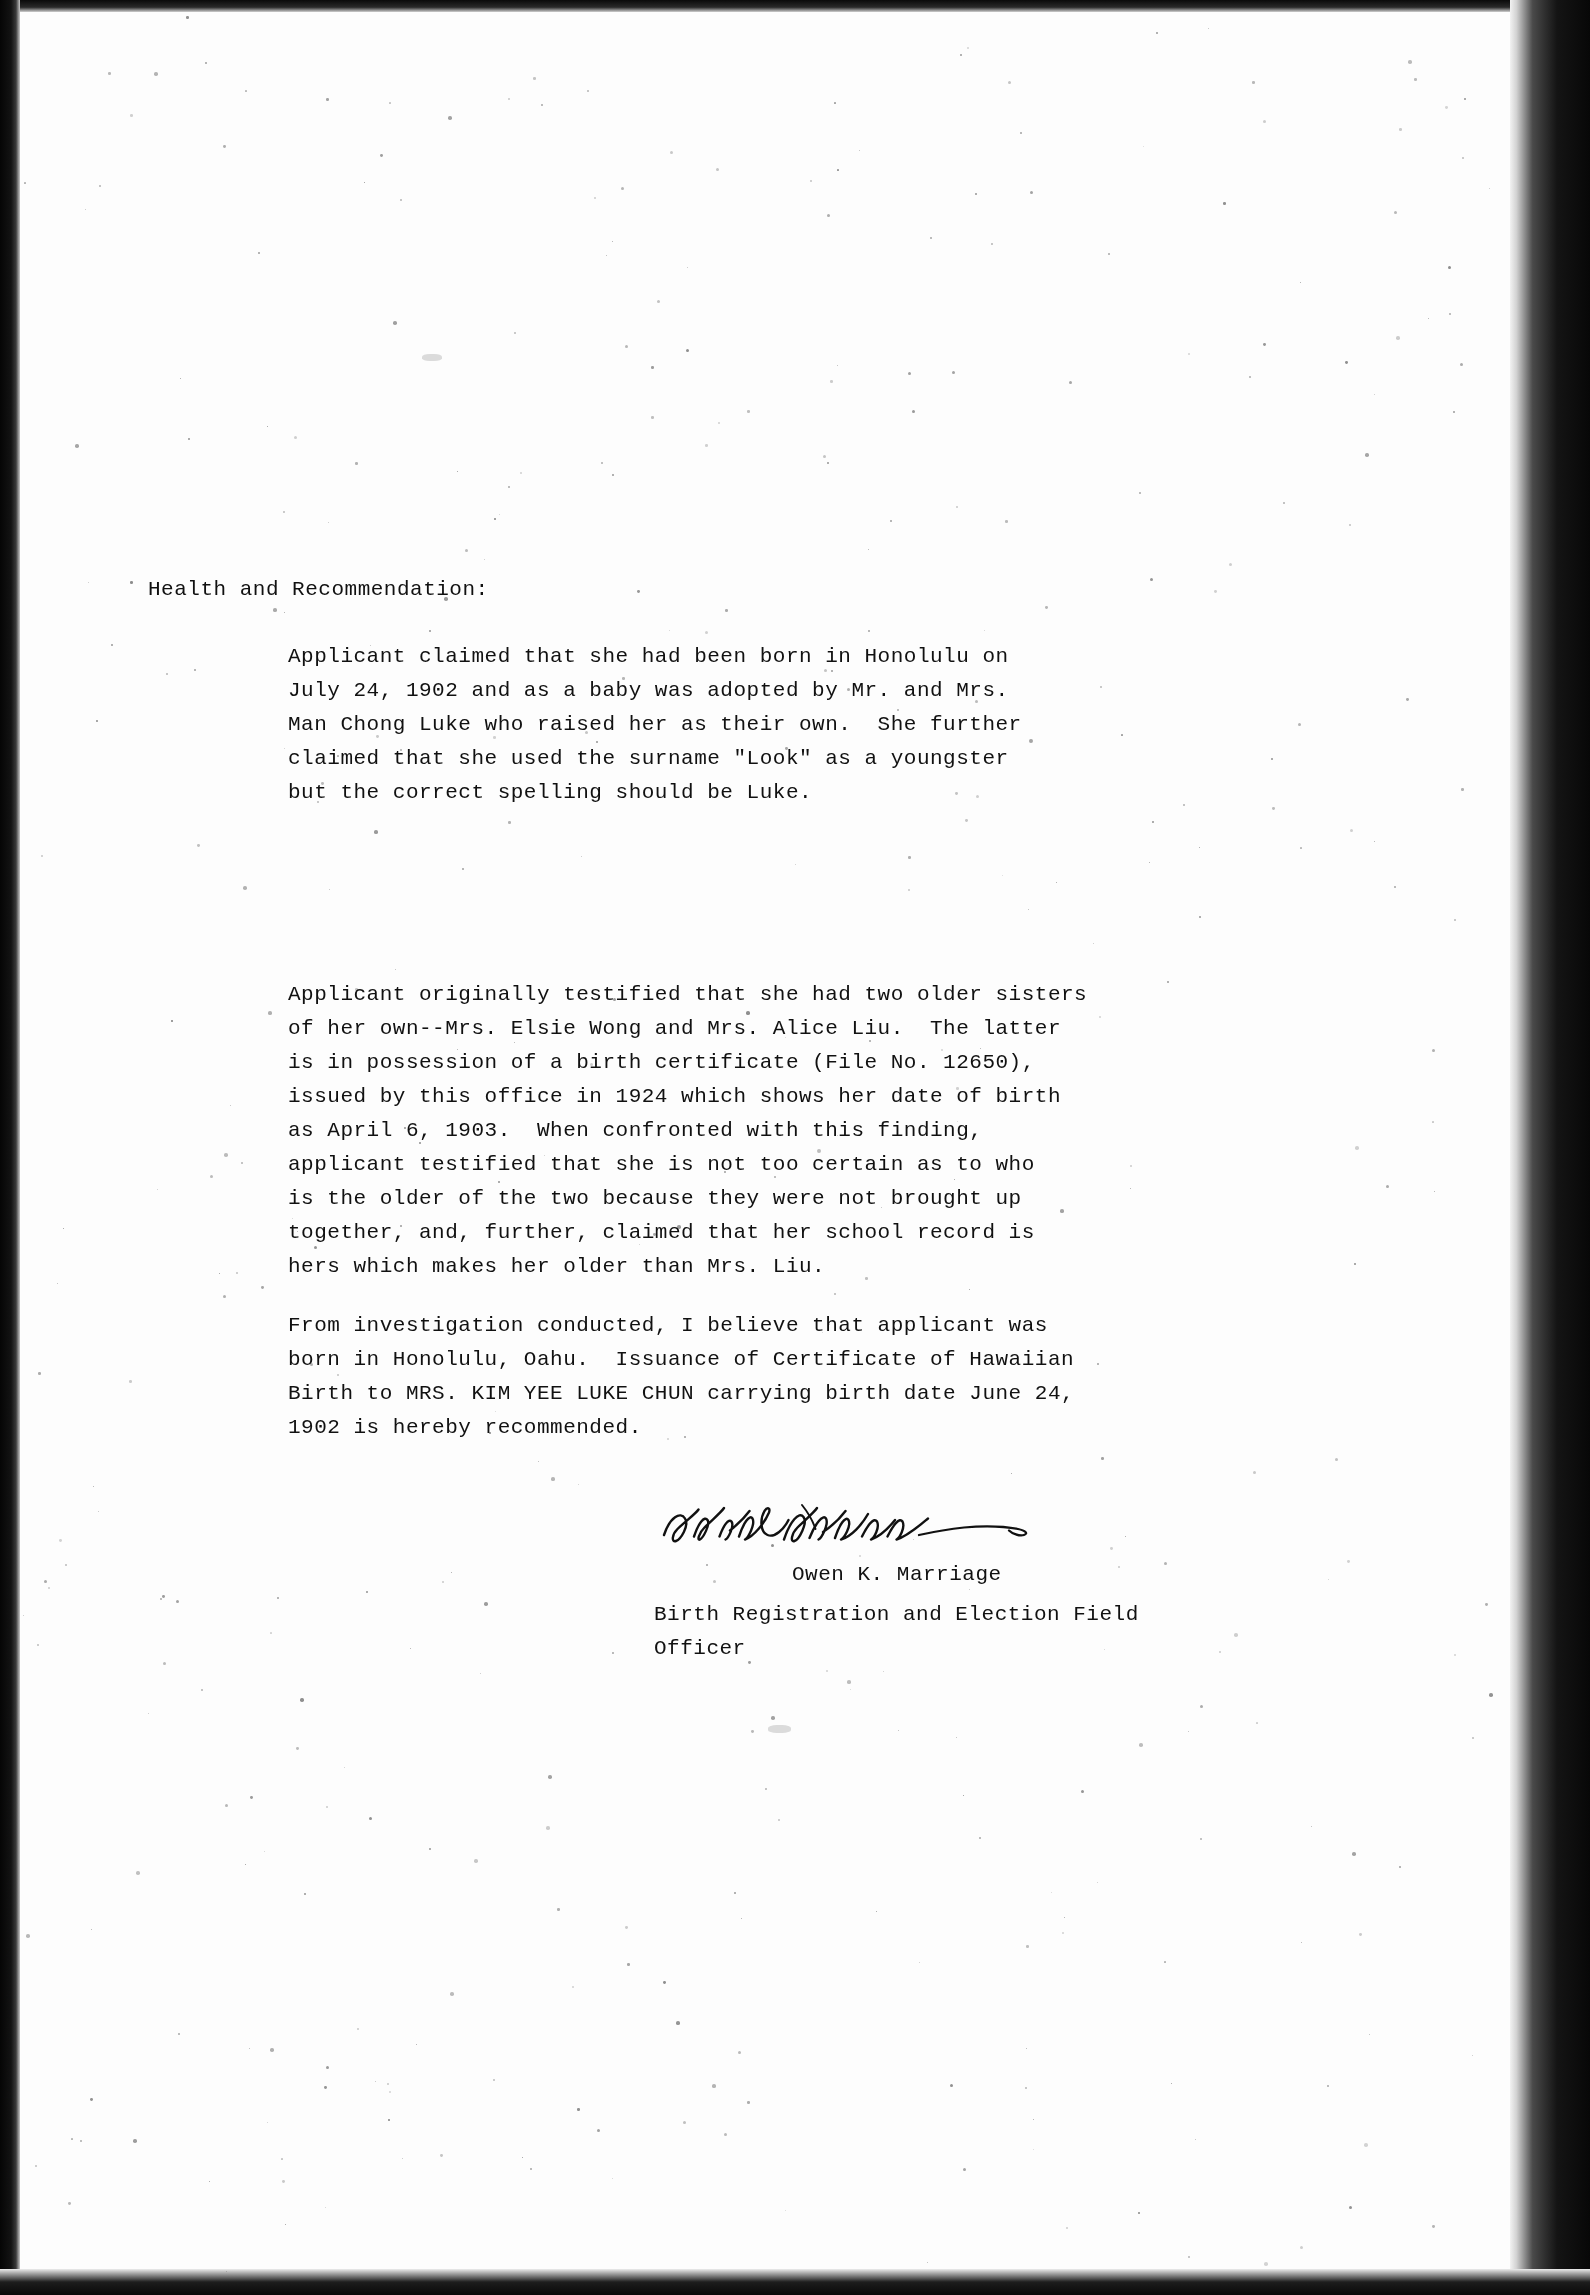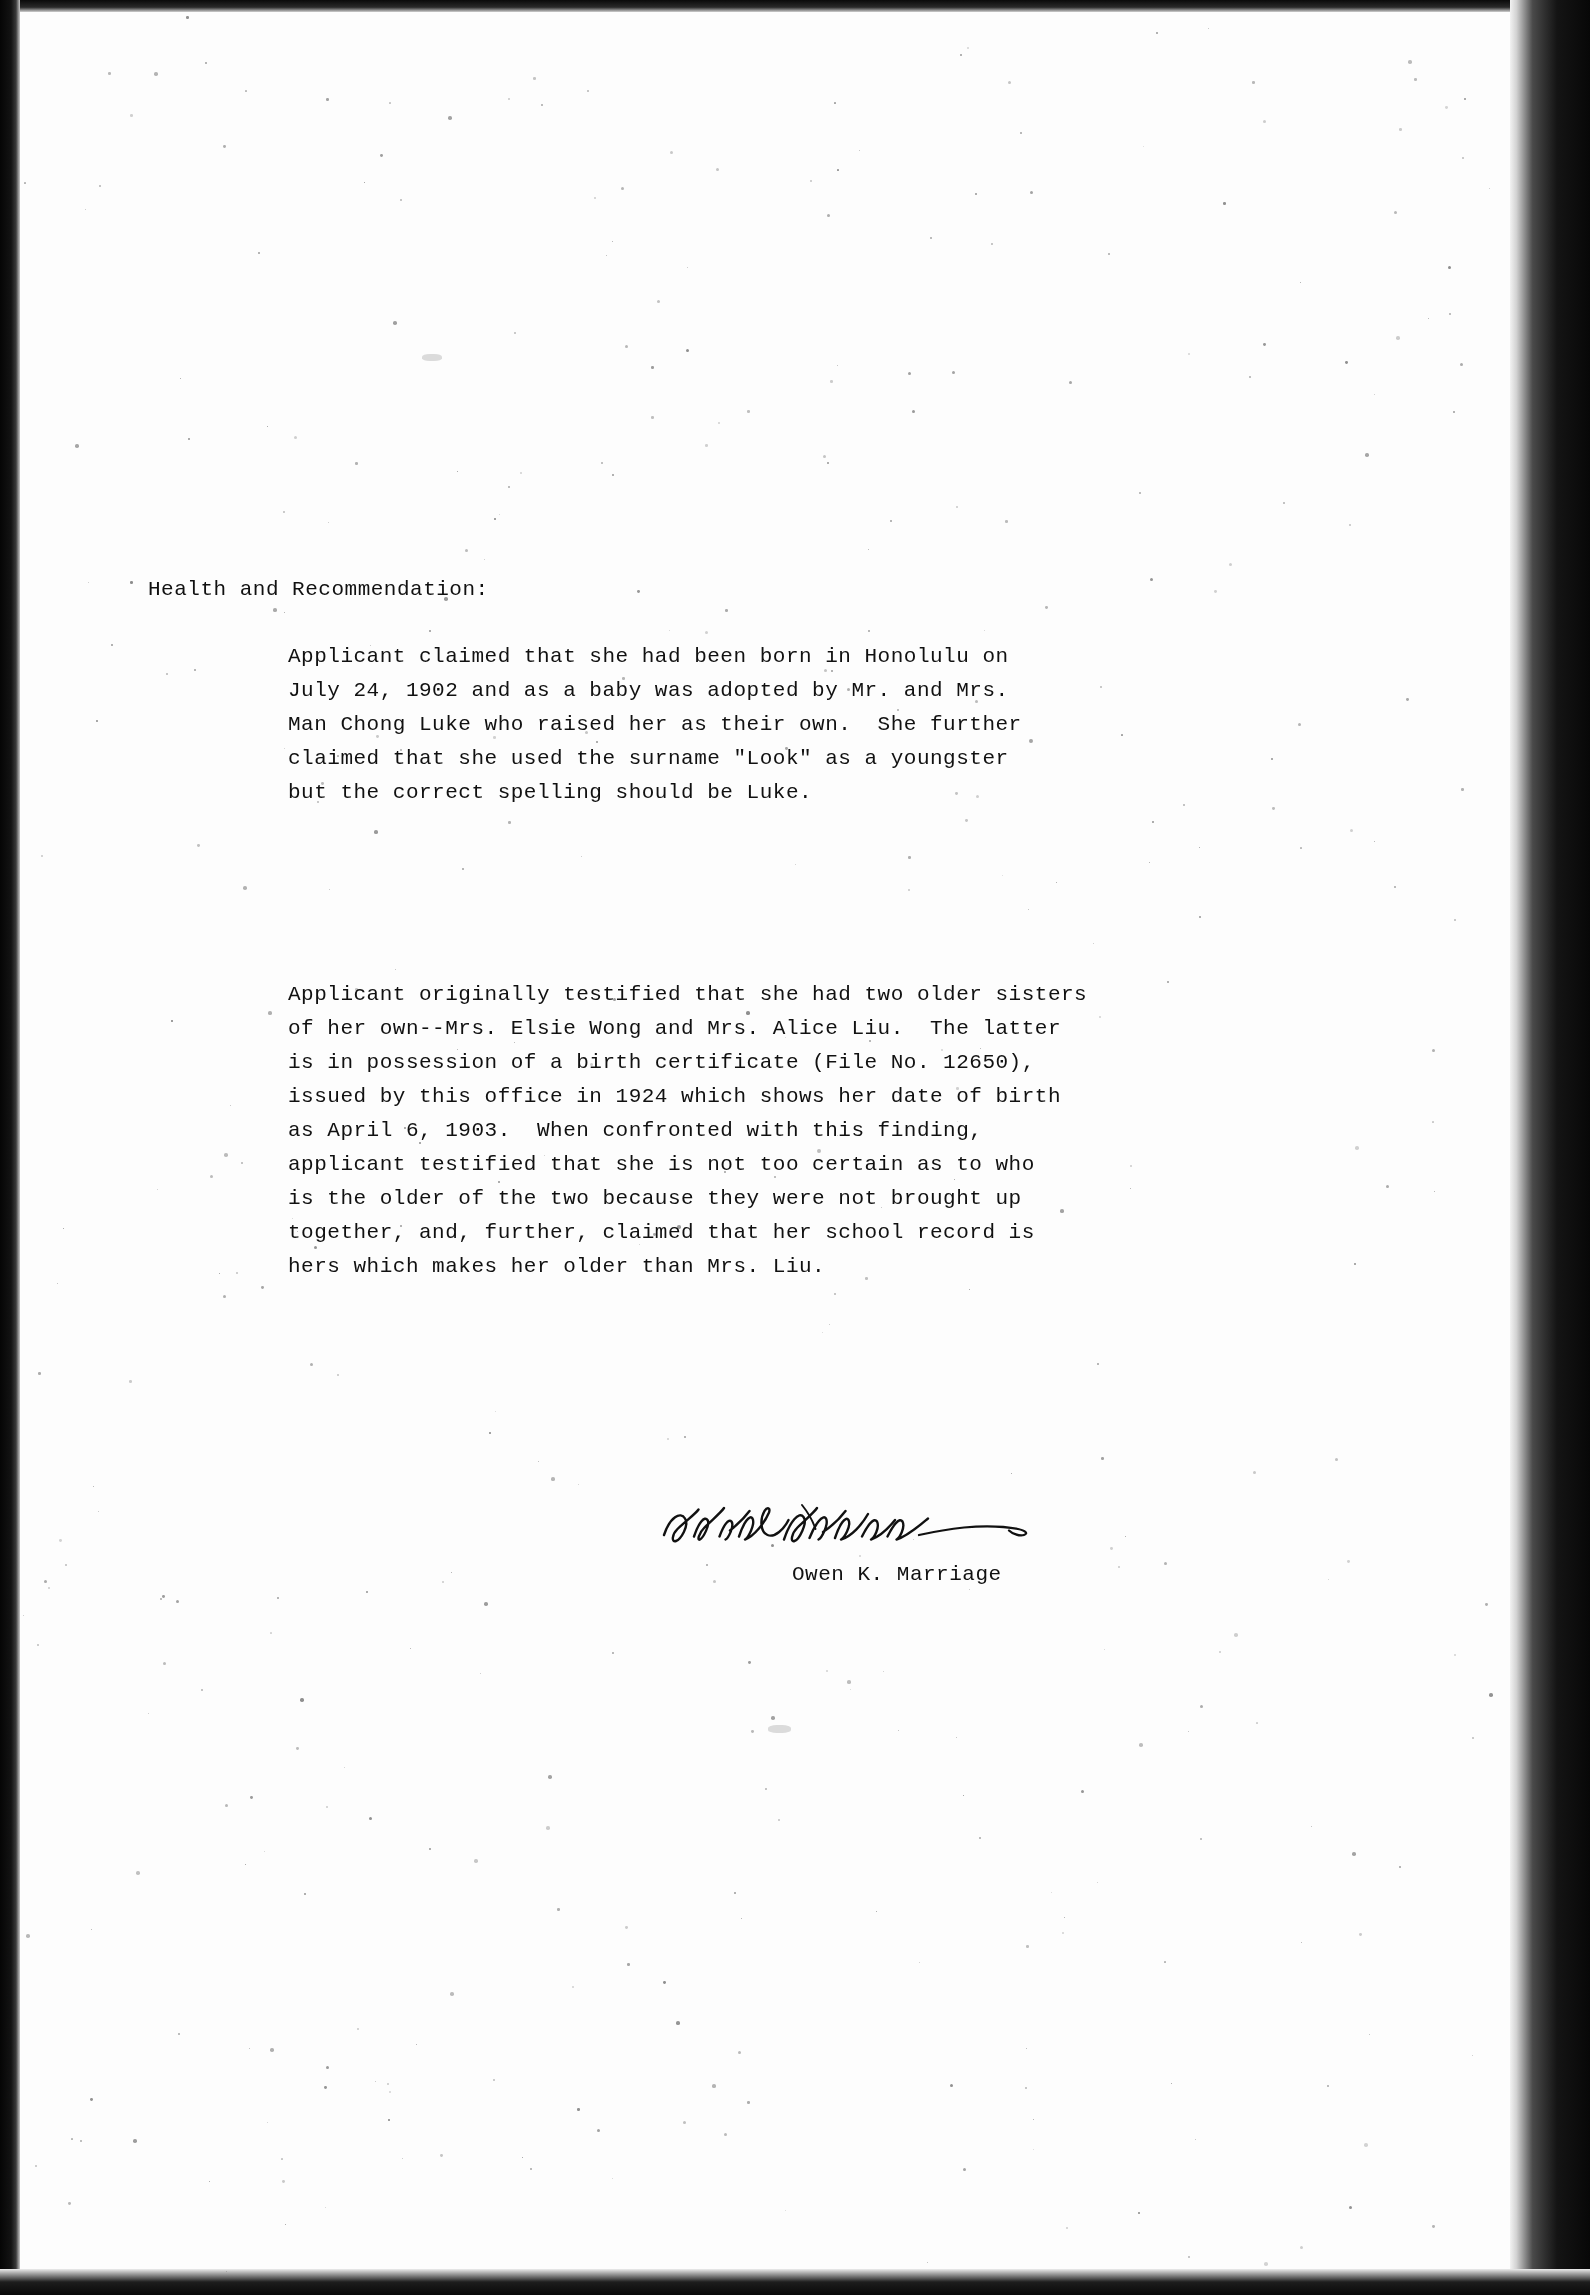--- a/index.html
+++ b/index.html
@@ -582,32 +582,38 @@
     <div class="para p4">Applicant originally testified that she had two older sisters
 of her own--Mrs. Elsie Wong and Mrs. Alice Liu.  The latter
 is in possession of a birth certificate (File No. 12650),
 issued by this office in 1924 which shows her date of birth
 as April 6, 1903.  When confronted with this finding,
 applicant testified that she is not too certain as to who
 is the older of the two because they were not brought up
 together, and, further, claimed that her school record is
 hers which makes her older than Mrs. Liu.</div>
 
+    <div class="para p5">From investigation conducted, I believe that applicant was
+born in Honolulu, Oahu.  Issuance of Certificate of Hawaiian
+Birth to MRS. KIM YEE LUKE CHUN carrying birth date June 24,
+1902 is hereby recommended.</div>
   </div>
 
   <div class="sig-block">
     <div class="sig-script">
       <svg width="392" height="54" viewBox="0 0 520 72" fill="none" xmlns="http://www.w3.org/2000/svg">
         <path d="M12 44 C20 20, 34 12, 40 22 C46 32, 34 50, 28 52 C22 54, 22 44, 30 36 C40 26, 54 16, 58 10 M52 46 C58 28, 66 18, 70 24 C74 30, 64 48, 60 50 C56 52, 58 42, 66 34 C76 24, 88 14, 92 8 M86 46 C92 30, 98 22, 102 26 C106 32, 98 48, 94 50 M100 38 C110 30, 120 20, 126 12 M112 46 C118 28, 126 16, 130 22 C134 30, 124 48, 120 50 C132 46, 146 28, 152 14 C154 8, 150 6, 146 12 C140 22, 140 40, 150 44 C160 48, 172 36, 178 24" stroke="#111" stroke-width="3.2" stroke-linecap="round" stroke-linejoin="round"></path>
         <path d="M172 50 C180 26, 192 12, 198 20 C204 28, 192 50, 186 52 C180 54, 182 42, 190 34 C200 24, 212 14, 216 8 M206 48 C214 28, 224 16, 228 22 C232 30, 222 48, 218 50 M224 40 C236 32, 248 20, 254 12 M240 48 C246 30, 254 18, 258 24 C262 32, 252 48, 248 50 C262 46, 276 30, 284 16 M276 46 C284 30, 292 20, 296 26 C300 34, 292 48, 288 50 C300 46, 312 34, 320 24 M310 46 C318 30, 326 20, 330 26 C334 34, 326 48, 322 50 C336 46, 352 32, 364 22" stroke="#111" stroke-width="3.2" stroke-linecap="round" stroke-linejoin="round"></path>
         <path d="M352 44 C370 40, 392 36, 412 34 C436 32, 462 32, 484 36 C494 38, 498 42, 492 44 C486 46, 476 42, 472 38" stroke="#111" stroke-width="3" stroke-linecap="round" stroke-linejoin="round"></path>
         <path d="M196 4 C204 14, 210 24, 214 36" stroke="#111" stroke-width="2.6" stroke-linecap="round"></path>
       </svg>
     </div>
   </div>
 
   <div class="sig-name">Owen K. Marriage</div>
 
+  <div class="sig-title">Birth Registration and Election Field
+Officer</div>
 
   <div class="smudge" style="left:422px; top:354px; width:19.6px; height:6.8px;"></div>
   <div class="smudge" style="left:768px; top:1725px; width:22.6px; height:7.5px;"></div>
 </div>
 
 
 </body></html>

